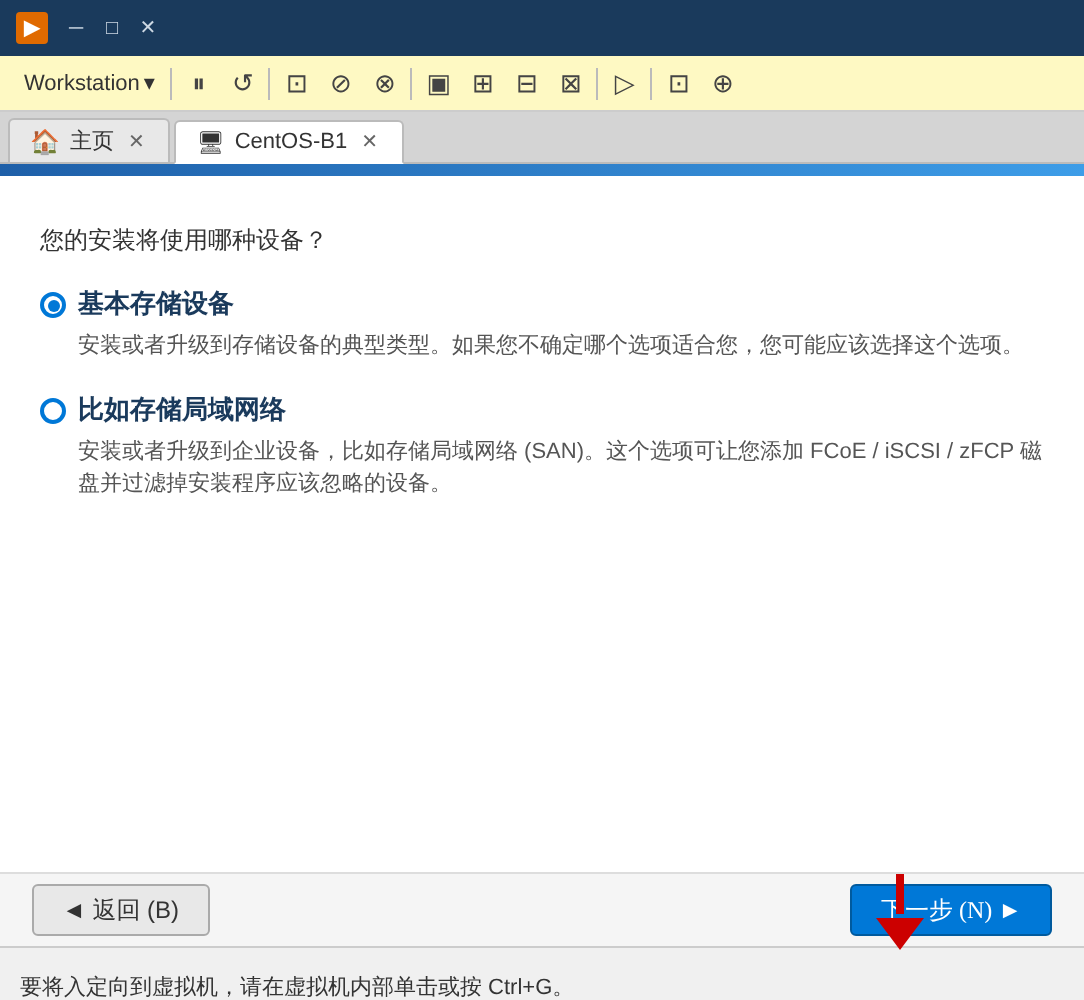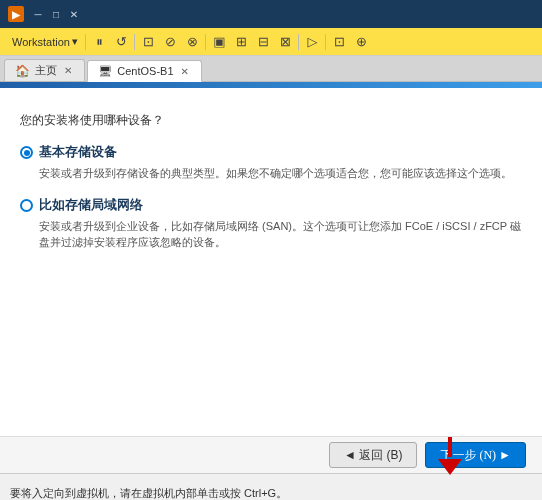--- a/index.html
+++ b/index.html
@@ -51,21 +51,21 @@
       justify-content: center;
       font-size: 10px;
       color: #cdd8e3;
       cursor: pointer;
       border-radius: 2px;
     }
 
     
     .toolbar {
       height: 28px;
-      background: #fde047;
+      background: #fef9c3;
       display: flex;
       align-items: center;
       padding: 0 6px;
       border-bottom: 1px solid #ccc;
       gap: 0;
     }
     .toolbar-btn {
       padding: 2px 6px;
       font-size: 11px;
       color: #333;
@@ -210,21 +210,21 @@
       color: #333;
     }
 
     
     .button-bar {
       height: 36px;
       background: #f5f5f5;
       border-top: 1px solid #ddd;
       display: flex;
       align-items: center;
-      justify-content: flex-end;
+      justify-content: space-between;
       padding: 18px 16px;
       gap: 8px;
     }
 
     .btn {
       height: 26px;
       padding: 0 14px;
       border: 1px solid #aaa;
       background: #e8e8e8;
       border-radius: 3px;

